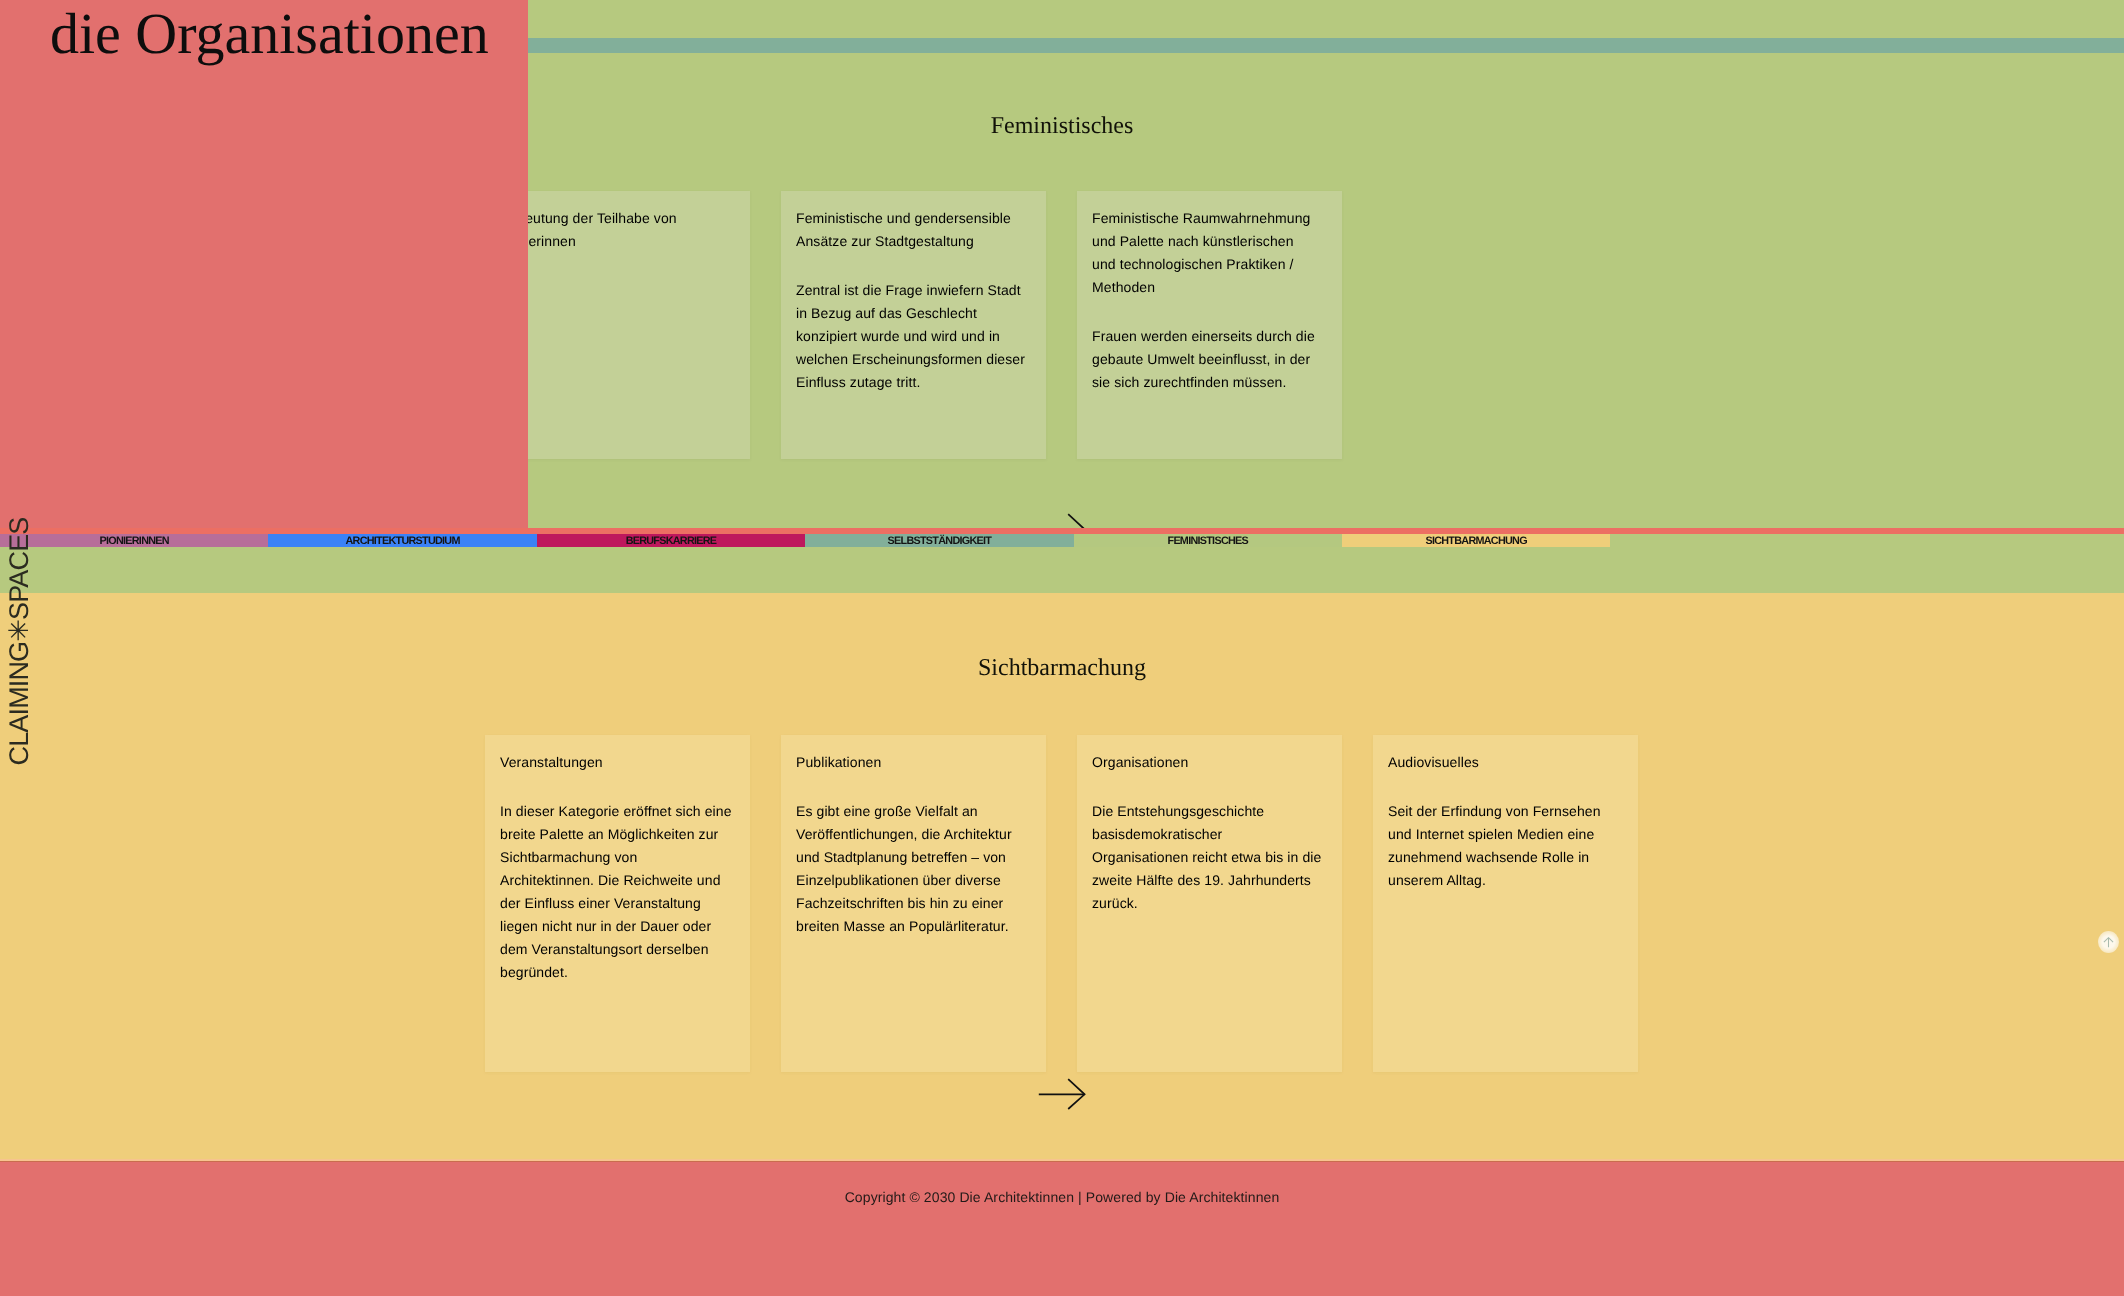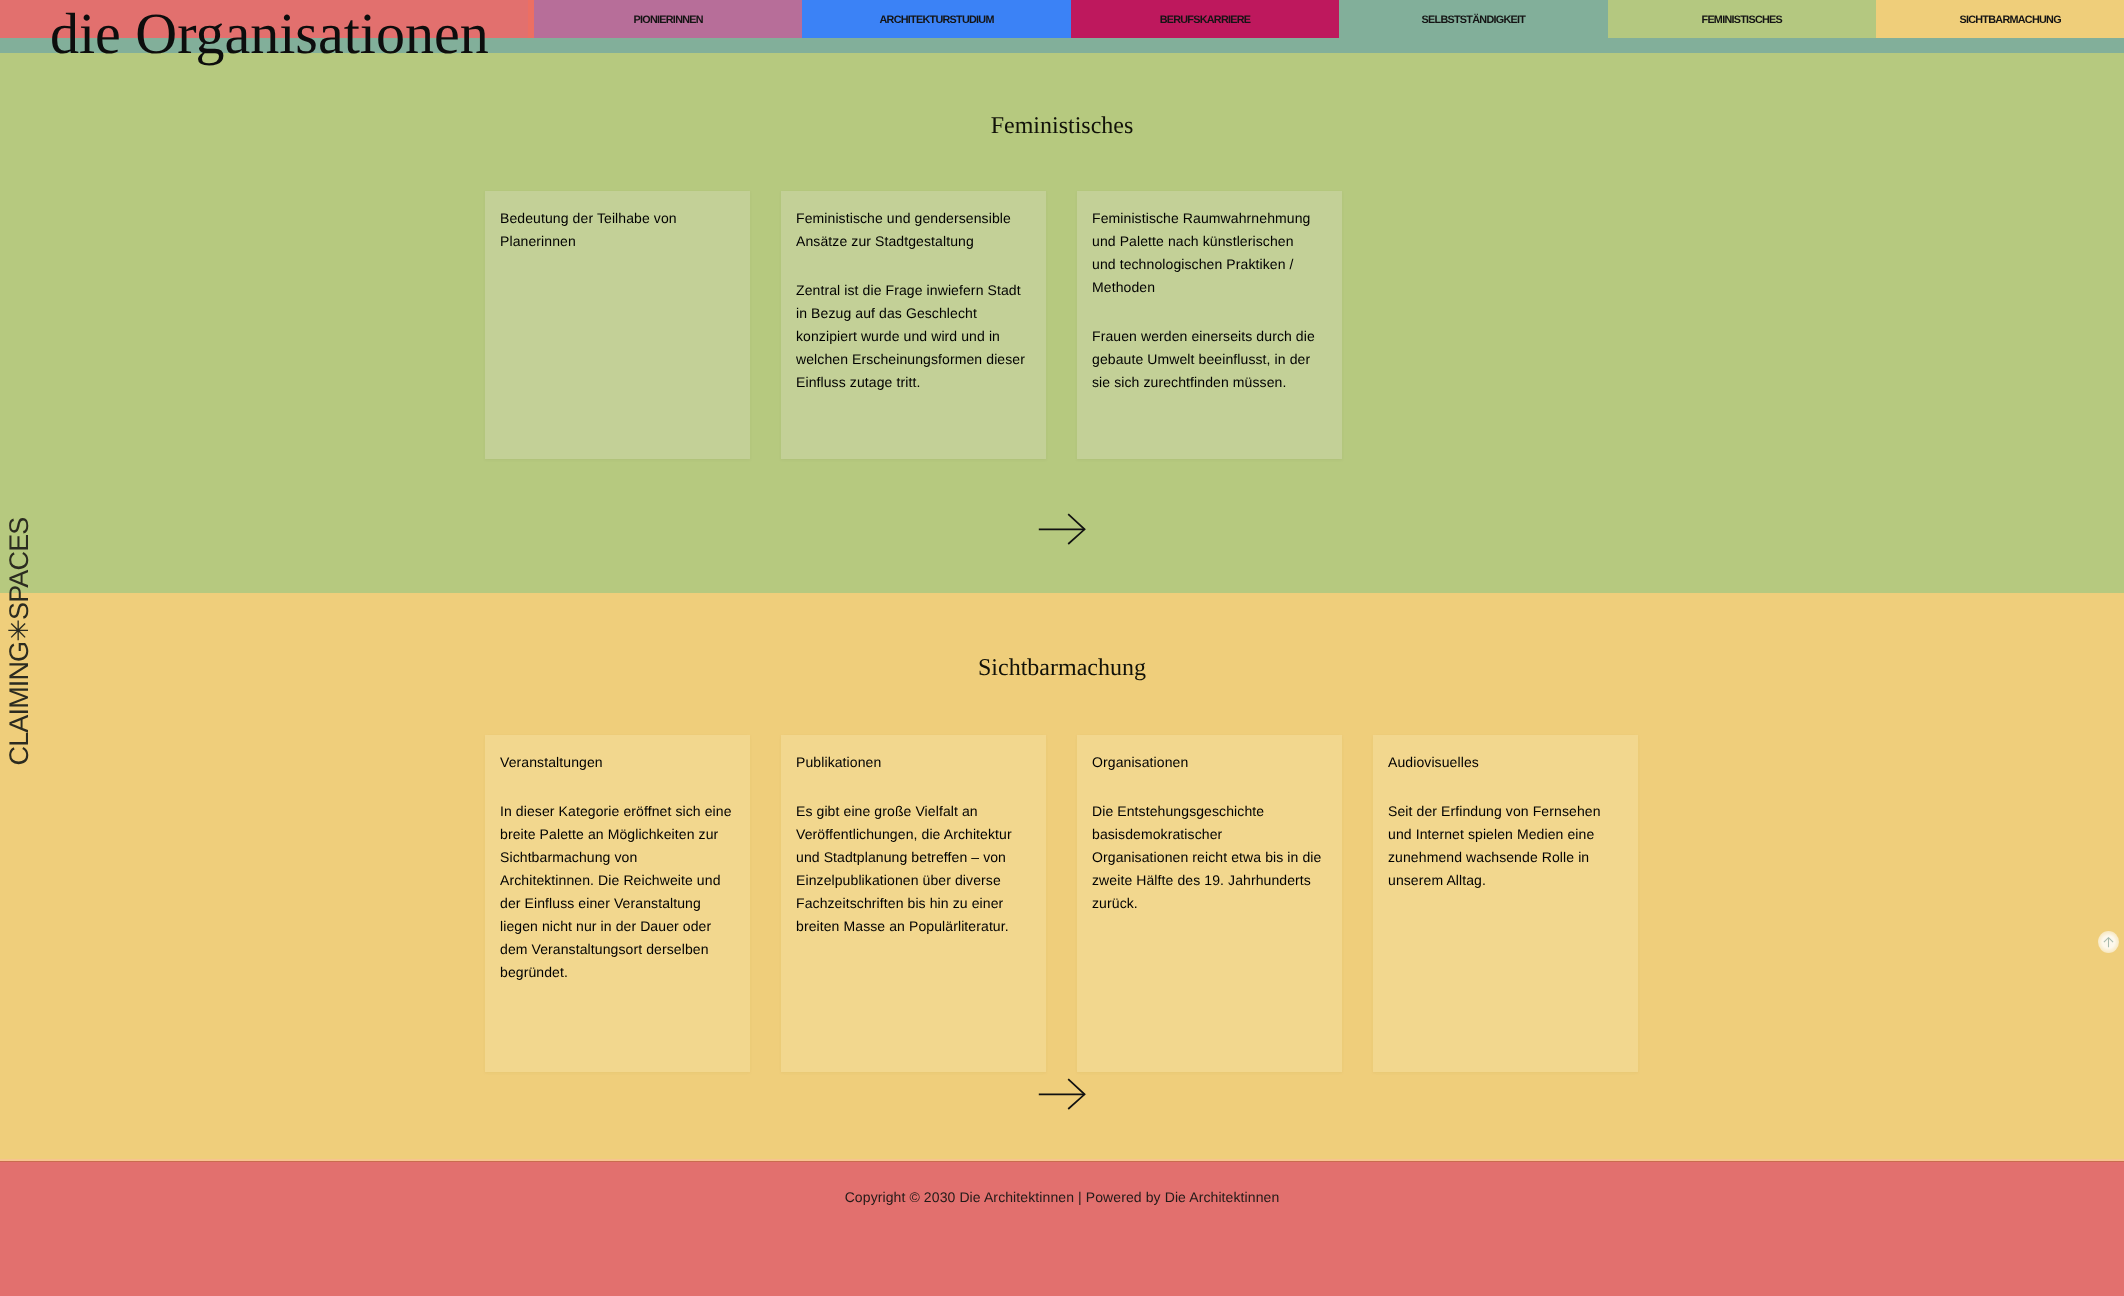--- a/index.html
+++ b/index.html
@@ -2,21 +2,21 @@
 <html><head>
 <meta charset="utf-8">
 <title>die Architektinnen</title>
 <style>
   *{margin:0;padding:0;box-sizing:border-box;}
   html,body{width:2124px;height:1296px;overflow:hidden;}
   body{font-family:"Liberation Sans",sans-serif;background:#b6c97f;
        -webkit-font-smoothing:antialiased;text-rendering:geometricPrecision;}
 
   
-  .site-header{position:absolute;left:0;top:0;width:2124px;height:38px;display:flex;z-index:30;}
+  .site-header{position:absolute;left:0;top:0;width:2124px;height:38px;display:flex;z-index:30;flex-direction:column;}
   
   .brand{width:528px;flex:0 0 528px;background:#e2706e;}
   .brand-accent{flex:0 0 6px;background:#ec6f63;}
   .brand-title{position:absolute;left:50px;top:5px;z-index:35;
     font-family:"Liberation Serif",serif;font-size:58px;font-weight:400;line-height:58px;
     color:#0d0d0d;white-space:nowrap;}
   .nav{flex:0 0 auto;display:flex;}
   .nav-item{flex:0 0 268.4px;width:268.4px;display:flex;align-items:center;justify-content:center;
     font-size:10.8px;font-weight:700;letter-spacing:-0.72px;color:#141414;white-space:nowrap;
     text-decoration:none;cursor:pointer;padding-top:1px;}

